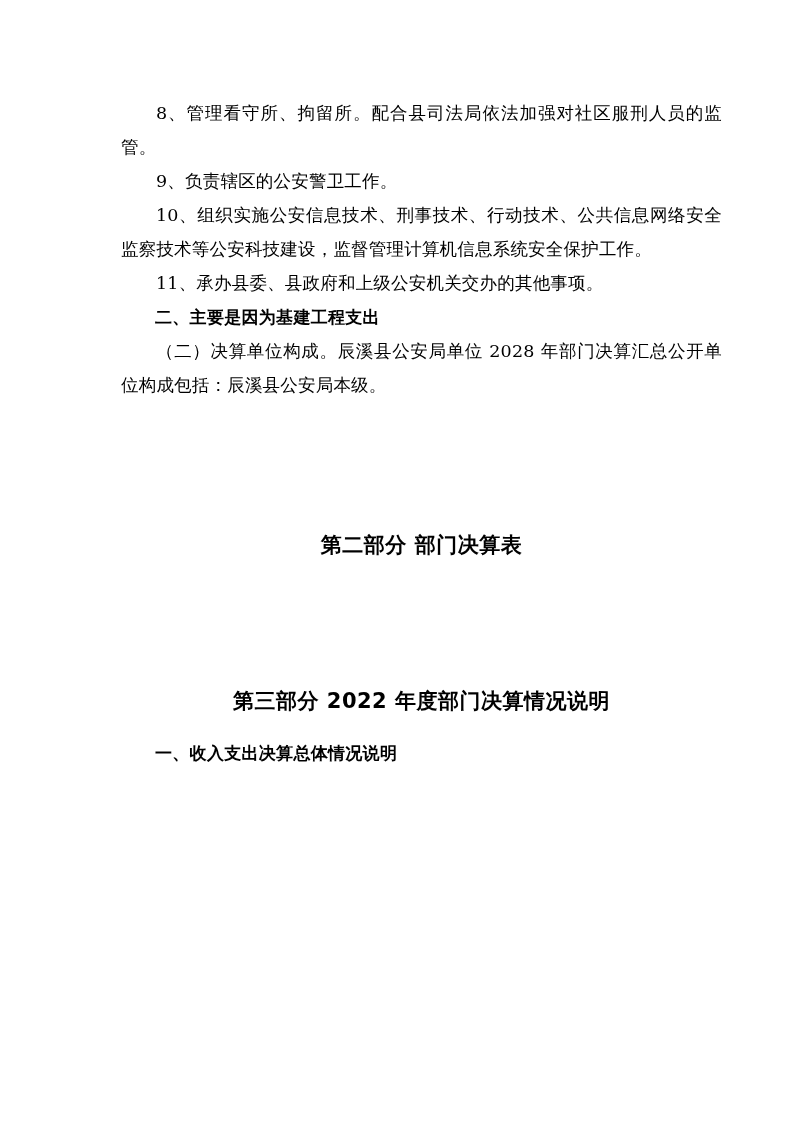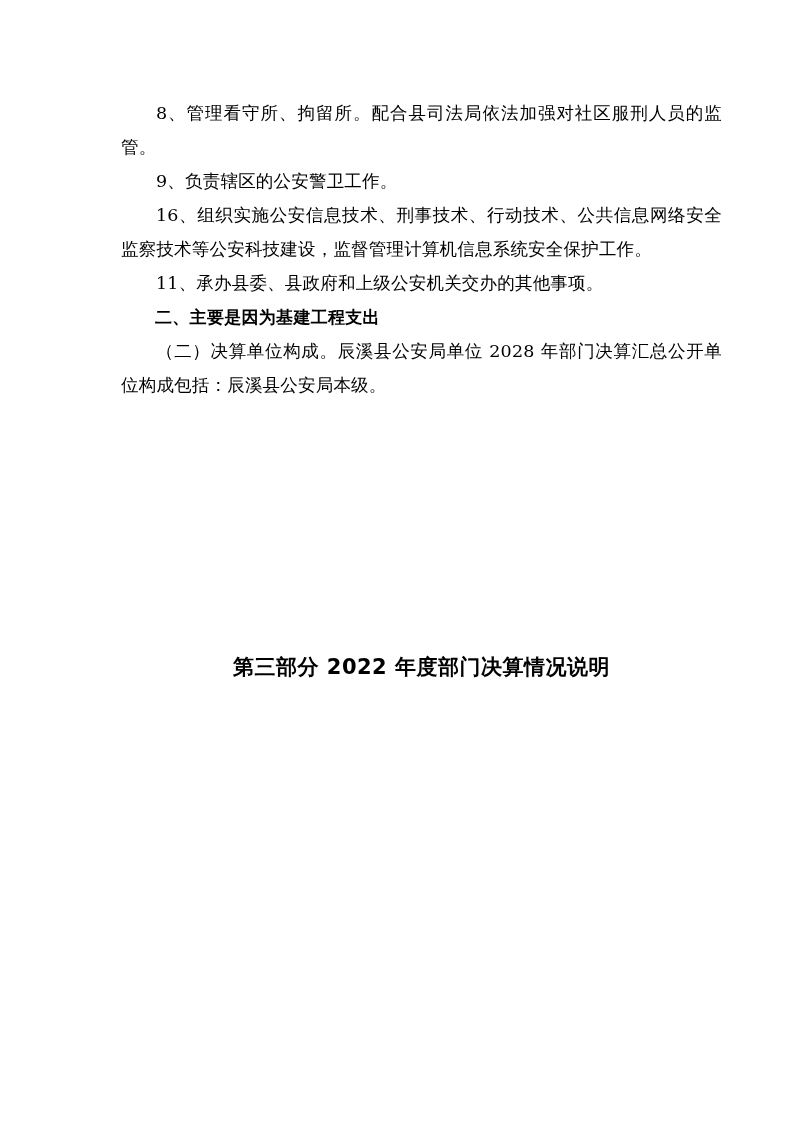--- a/index.html
+++ b/index.html
@@ -70,31 +70,33 @@
     height: 18px;
   }
 </style>
 </head>
 <body>
 
 <div class="page">
 
   <p class="para">8、管理看守所、拘留所。配合县司法局依法加强对社区服刑人员的监管。</p>
   <p class="para">9、负责辖区的公安警卫工作。</p>
-  <p class="para">16、组织实施公安信息技术、刑事技术、行动技术、公共信息网络安全监察技术等公安科技建设，监督管理计算机信息系统安全保护工作。</p>
+  <p class="para">10、组织实施公安信息技术、刑事技术、行动技术、公共信息网络安全监察技术等公安科技建设，监督管理计算机信息系统安全保护工作。</p>
   <p class="para">11、承办县委、县政府和上级公安机关交办的其他事项。</p>
 
   <p class="heading-bold">二、主要是因为基建工程支出</p>
 
   <p class="para">（二）决算单位构成。辰溪县公安局单位 2028 年部门决算汇总公开单位构成包括：辰溪县公安局本级。</p>
 
   <div class="spacer-large"></div>
 
+  <p class="part-title">第二部分 部门决算表</p>
 
   <div class="spacer-medium"></div>
 
   <p class="part-title">第三部分 2022 年度部门决算情况说明</p>
 
   <div class="spacer-small"></div>
 
+  <p class="heading-bold-left">一、收入支出决算总体情况说明</p>
 
 
 </div>
 
 </body></html>

